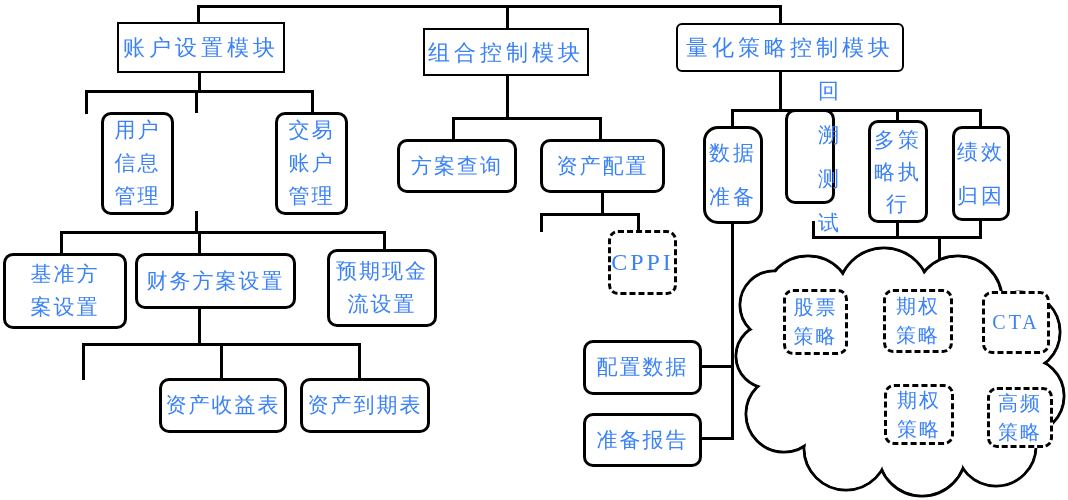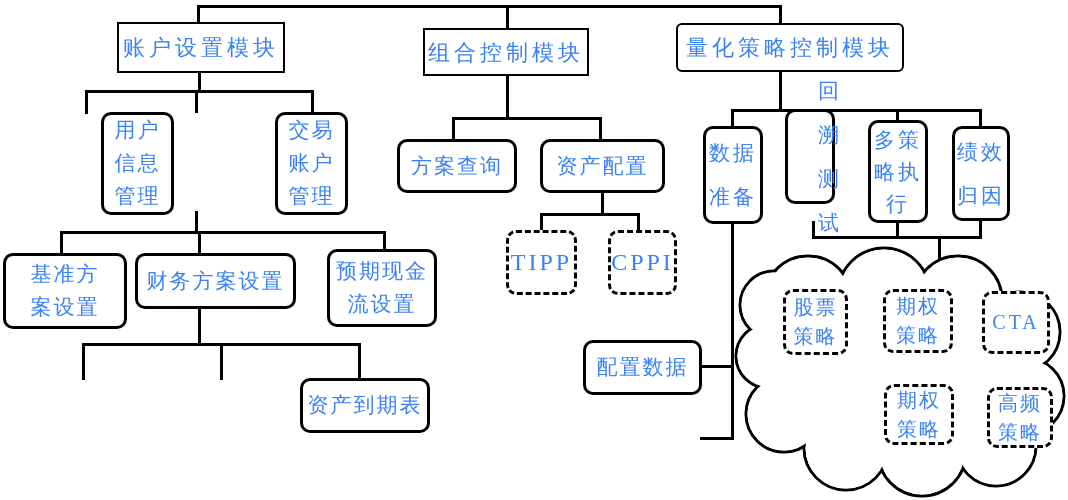--- a/index.html
+++ b/index.html
@@ -118,38 +118,39 @@
   <div class="box round" style="left:275px;top:112px;width:73px;height:103px;">交易
 账户
 管理</div>
 
   <div class="box round" style="left:3px;top:253px;width:124px;height:76px;">基准方
 案设置</div>
   <div class="box round" style="left:135px;top:253px;width:161px;height:56px;">财务方案设置</div>
   <div class="box round" style="left:327px;top:249px;width:110px;height:78px;">预期现金
 流设置</div>
 
+  <div class="box round" style="left:159px;top:378px;width:128px;height:55px;">资产收益表</div>
   <div class="box round" style="left:300px;top:378px;width:130px;height:55px;">资产到期表</div>
 
   <div class="box round" style="left:397px;top:139px;width:120px;height:54px;">方案查询</div>
   <div class="box round" style="left:540px;top:139px;width:125px;height:54px;">资产配置</div>
-  <div class="box dashed latin" style="left:506px;top:230px;width:71px;height:65px;">TIPP</div>
   <div class="box dashed latin" style="left:608px;top:230px;width:69px;height:65px;">CPPI</div>
 
-  <div class="box round tall2" style="left:703px;top:126px;width:60px;height:98px;">数据
+  <div class="box round tall2" style="left:703px;top:126px;width:60px;height:98px;border-radius:15px;">数据
 准备</div>
   <div class="box round tall2" style="left:785px;top:109px;width:50px;height:95px;padding-left:40px;">回溯
 测试</div>
   <div class="box round tall3" style="left:868px;top:120px;width:60px;height:103px;">多策
 略执
 行</div>
   <div class="box round tall2" style="left:952px;top:126px;width:58px;height:95px;">绩效
 归因</div>
 
   <div class="box round" style="left:583px;top:340px;width:119px;height:55px;">配置数据</div>
+  <div class="box round" style="left:583px;top:413px;width:119px;height:54px;">准备报告</div>
 
   <div class="box dashed strat" style="left:783px;top:289px;width:65px;height:66px;">股票
 策略</div>
   <div class="box dashed strat" style="left:883px;top:289px;width:70px;height:64px;">期权
 策略</div>
   <div class="box dashed strat latin" style="left:982px;top:291px;width:68px;height:63px;">CTA</div>
   <div class="box dashed strat" style="left:884px;top:384px;width:70px;height:61px;">期权
 策略</div>
   <div class="box dashed strat" style="left:987px;top:387px;width:66px;height:61px;">高频
 策略</div>

